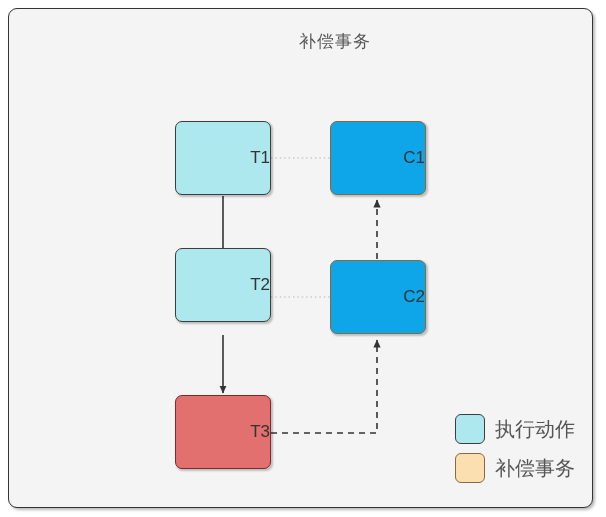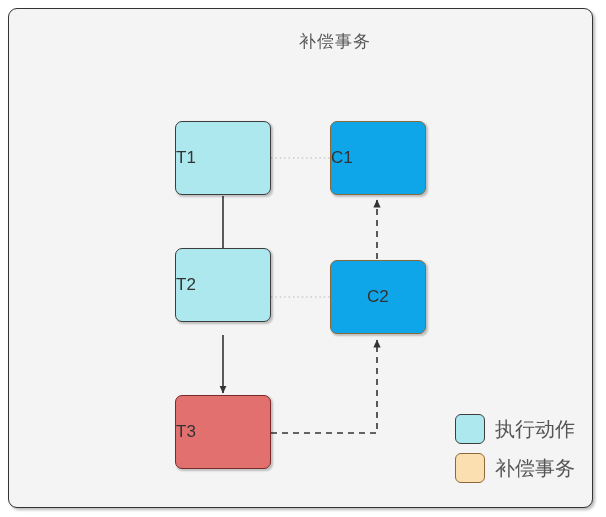--- a/index.html
+++ b/index.html
@@ -58,21 +58,21 @@
 
   
   .node {
     position: absolute;
     box-sizing: border-box;
     width: 96px;
     height: 74px;
     border-radius: 7px;
     display: flex;
     align-items: center;
-    justify-content: flex-start;
+    justify-content: flex-end;
     font-size: 17px;
     color: #333333;
     box-shadow: 1.5px 1.5px 2px rgba(0,0,0,0.22);
   }
   .node-exec {
     background: #ade8ef;
     border: 1.6px solid #3d3d3d;
   }
   .node-comp {
     background: #0ea5e9;

